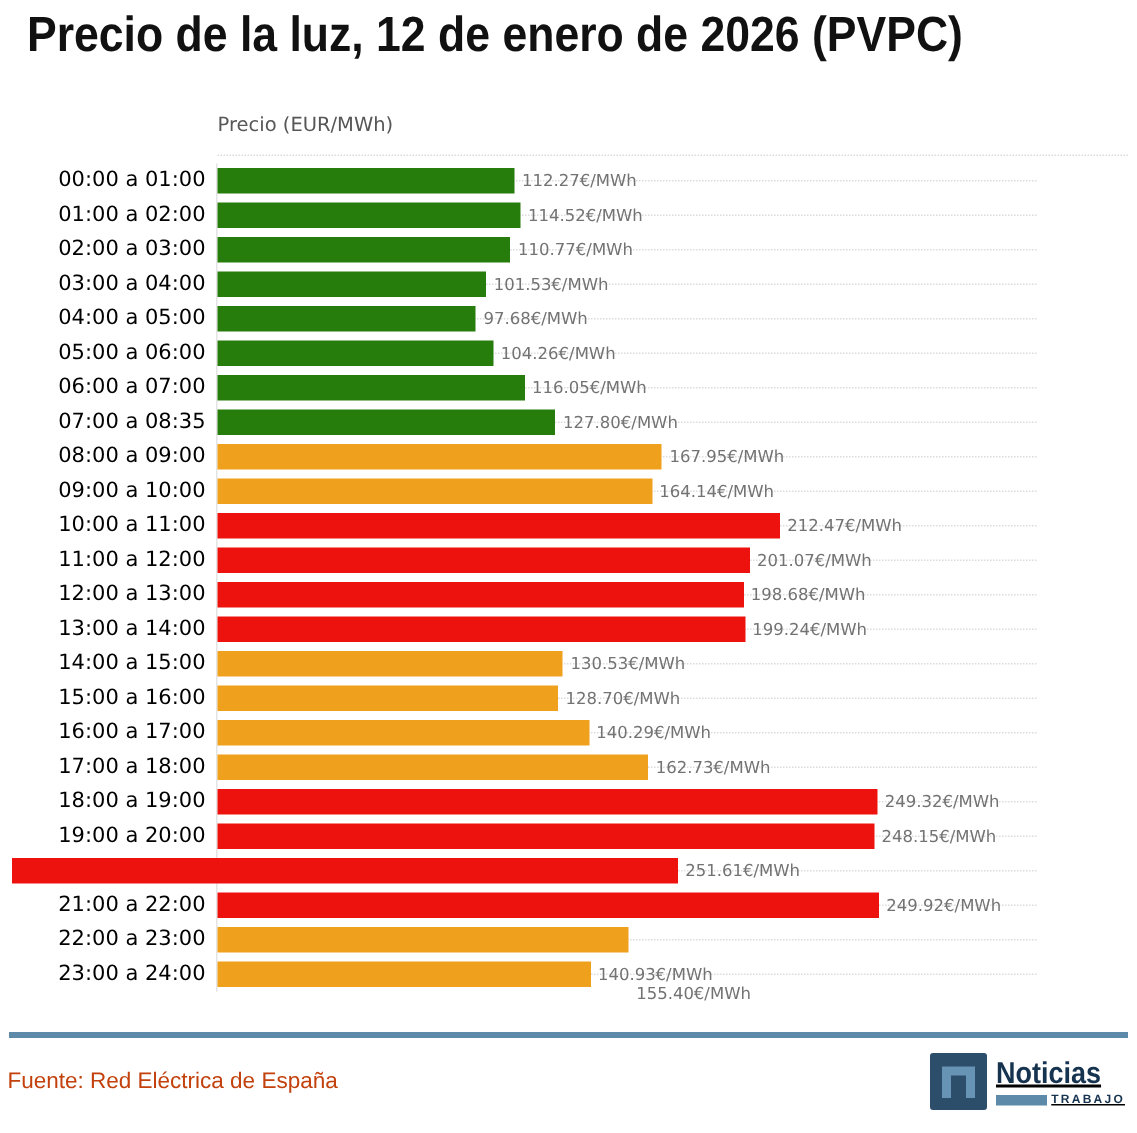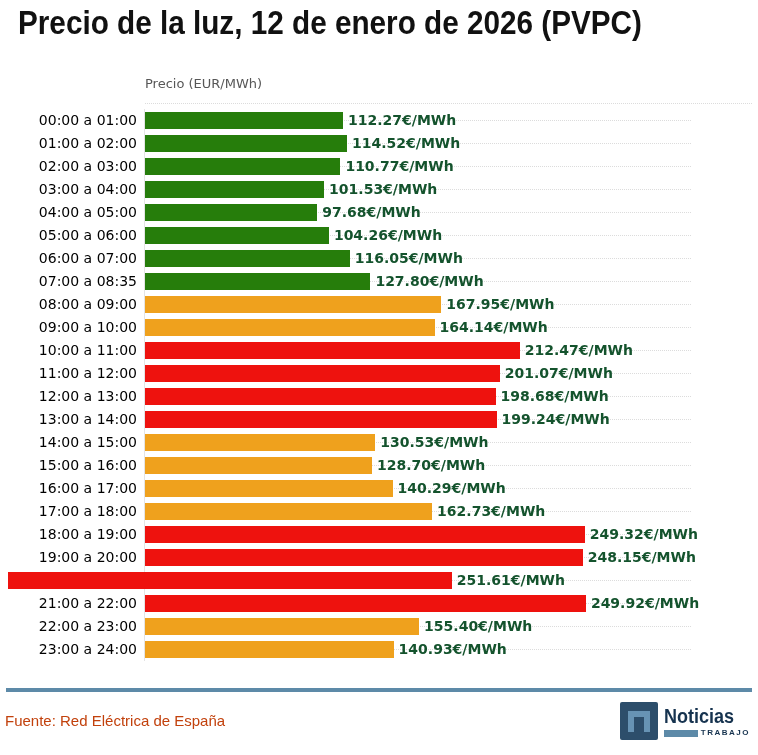--- a/index.html
+++ b/index.html
@@ -85,23 +85,23 @@
   .bar {
     position: absolute;
     left: 0;
     top: 3px;
     height: 17px;
     z-index: 1;
   }
   .value-label {
     position: absolute;
     top: 1px;
-    font-size: 14px;
-    font-weight: bold;
-    color: #14532d;
+    font-size: 11px;
+    font-weight: normal;
+    color: #737373;
     white-space: nowrap;
     line-height: 21px;
     z-index: 2;
     font-family: "DejaVu Sans", sans-serif;
   }
   .footer-divider {
     position: absolute;
     left: 6px;
     right: 6px;
     top: 688px;
@@ -117,21 +117,21 @@
   }
   .logo {
     position: absolute;
     right: 8px;
     top: 702px;
     display: flex;
     align-items: center;
     gap: 6px;
   }
   .logo-icon { display: block; }
-  .logo-text { display: flex; flex-direction: column; }
+  .logo-text { display: flex; flex-direction: column; text-decoration: underline; }
   .logo-brand {
     font-size: 20px;
     font-weight: bold;
     line-height: 20px;
     transform: scaleX(0.9);
     transform-origin: left center;
     letter-spacing: 0px;
   }
   .logo-subrow {
     display: flex;
@@ -332,21 +332,21 @@
           <div class="leader"></div>
           <div class="bar" style="width: 440.9px; background: rgb(238, 18, 14);"></div>
           <span class="value-label" style="left: 445.9px;">249.92€/MWh</span>
         </div>
       </div>
       <div class="row">
         <span class="hour-label">22:00 a 23:00</span>
         <div class="bar-area">
           <div class="leader"></div>
           <div class="bar" style="width: 274.1px; background: rgb(239, 161, 29);"></div>
-          <span class="value-label" style="left: 279.1px;">155.40€/MWh</span>
+          <span class="value-label" style="left: 279.1px; margin-top: 36px;">155.40€/MWh</span>
         </div>
       </div>
       <div class="row">
         <span class="hour-label">23:00 a 24:00</span>
         <div class="bar-area">
           <div class="leader"></div>
           <div class="bar" style="width: 248.6px; background: rgb(239, 161, 29);"></div>
           <span class="value-label" style="left: 253.6px;">140.93€/MWh</span>
         </div>
       </div>

